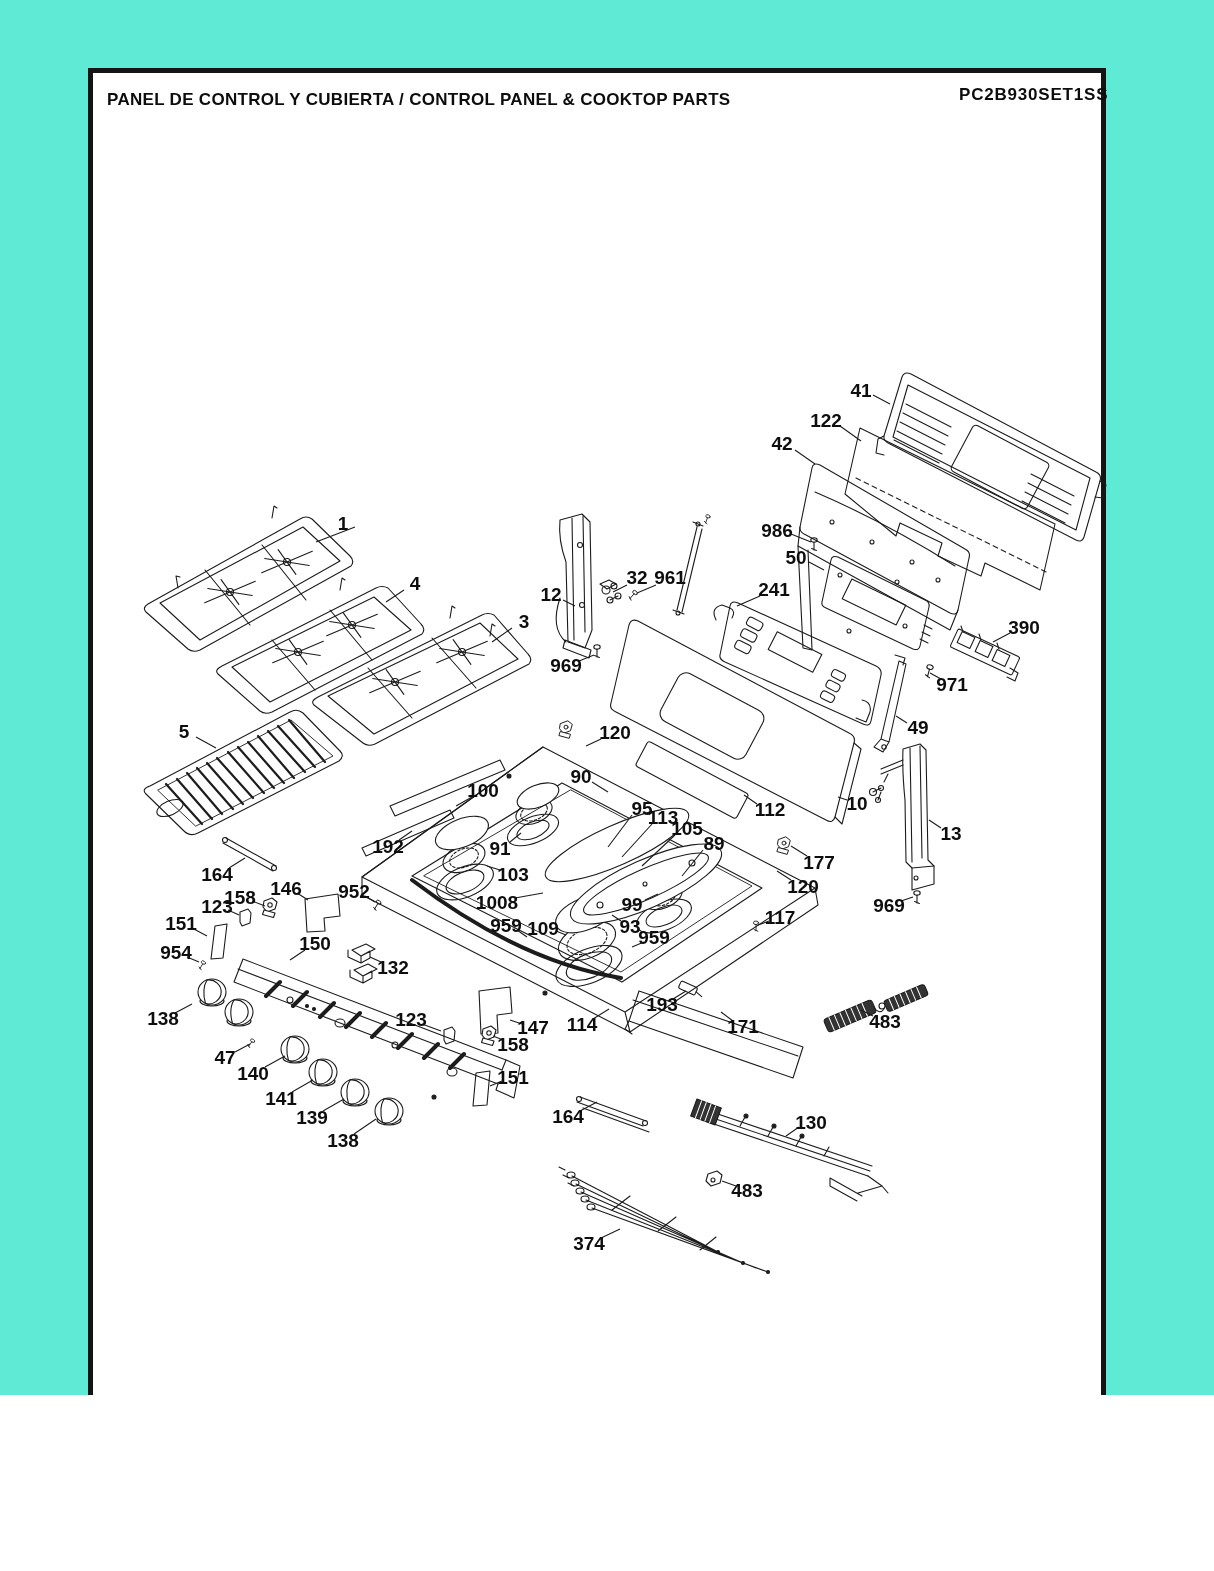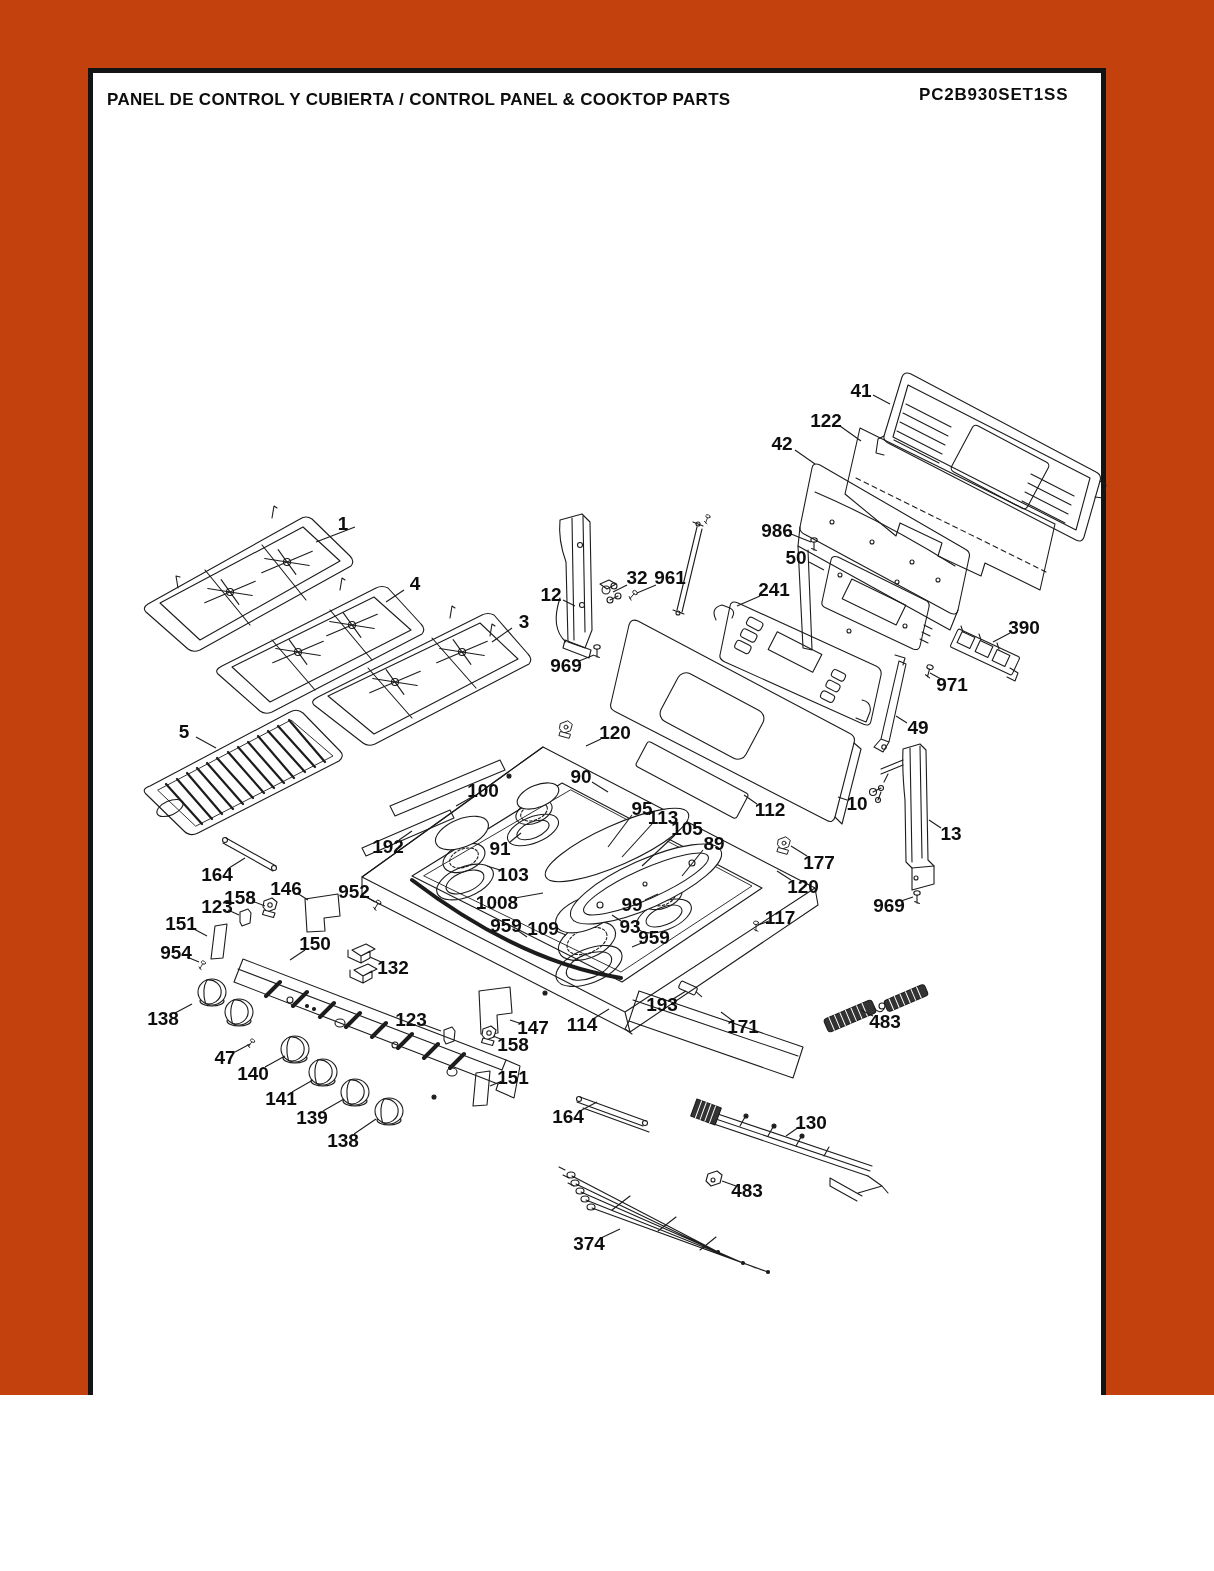--- a/index.html
+++ b/index.html
@@ -1,22 +1,22 @@
 <!DOCTYPE html>
 <html><head>
 <meta charset="utf-8">
 <style>
   html,body{margin:0;padding:0;background:#fff;}
-  #page{position:relative;width:1214px;height:1395px;background:#c2410c;overflow:hidden;
+  #page{position:relative;width:1214px;height:1395px;background:#5eead4;overflow:hidden;
         font-family:"Liberation Sans",sans-serif;color:#111;}
   #frame{position:absolute;left:88px;top:68px;width:1018px;height:1360px;
          border:5px solid #141414;box-sizing:border-box;background:#fff;}
   .hdr{position:absolute;font-weight:bold;font-size:17px;color:#0d0d0d;white-space:nowrap;}
   #title{left:107px;top:90px;letter-spacing:0.3px;}
-  #model{left:919px;top:85px;letter-spacing:0.8px;}
+  #model{left:959px;top:85px;letter-spacing:0.8px;}
   svg{position:absolute;left:0;top:0;}
   .co-label{font-family:"Liberation Sans",sans-serif;font-weight:bold;font-size:19px;fill:#0e0e0e;}
 </style>
 </head>
 <body>
 
 <div id="page">
   <div id="frame"></div>
   <div id="title" class="hdr">PANEL DE CONTROL Y CUBIERTA / CONTROL PANEL &amp; COOKTOP PARTS</div>
   <div id="model" class="hdr">PC2B930SET1SS</div>

